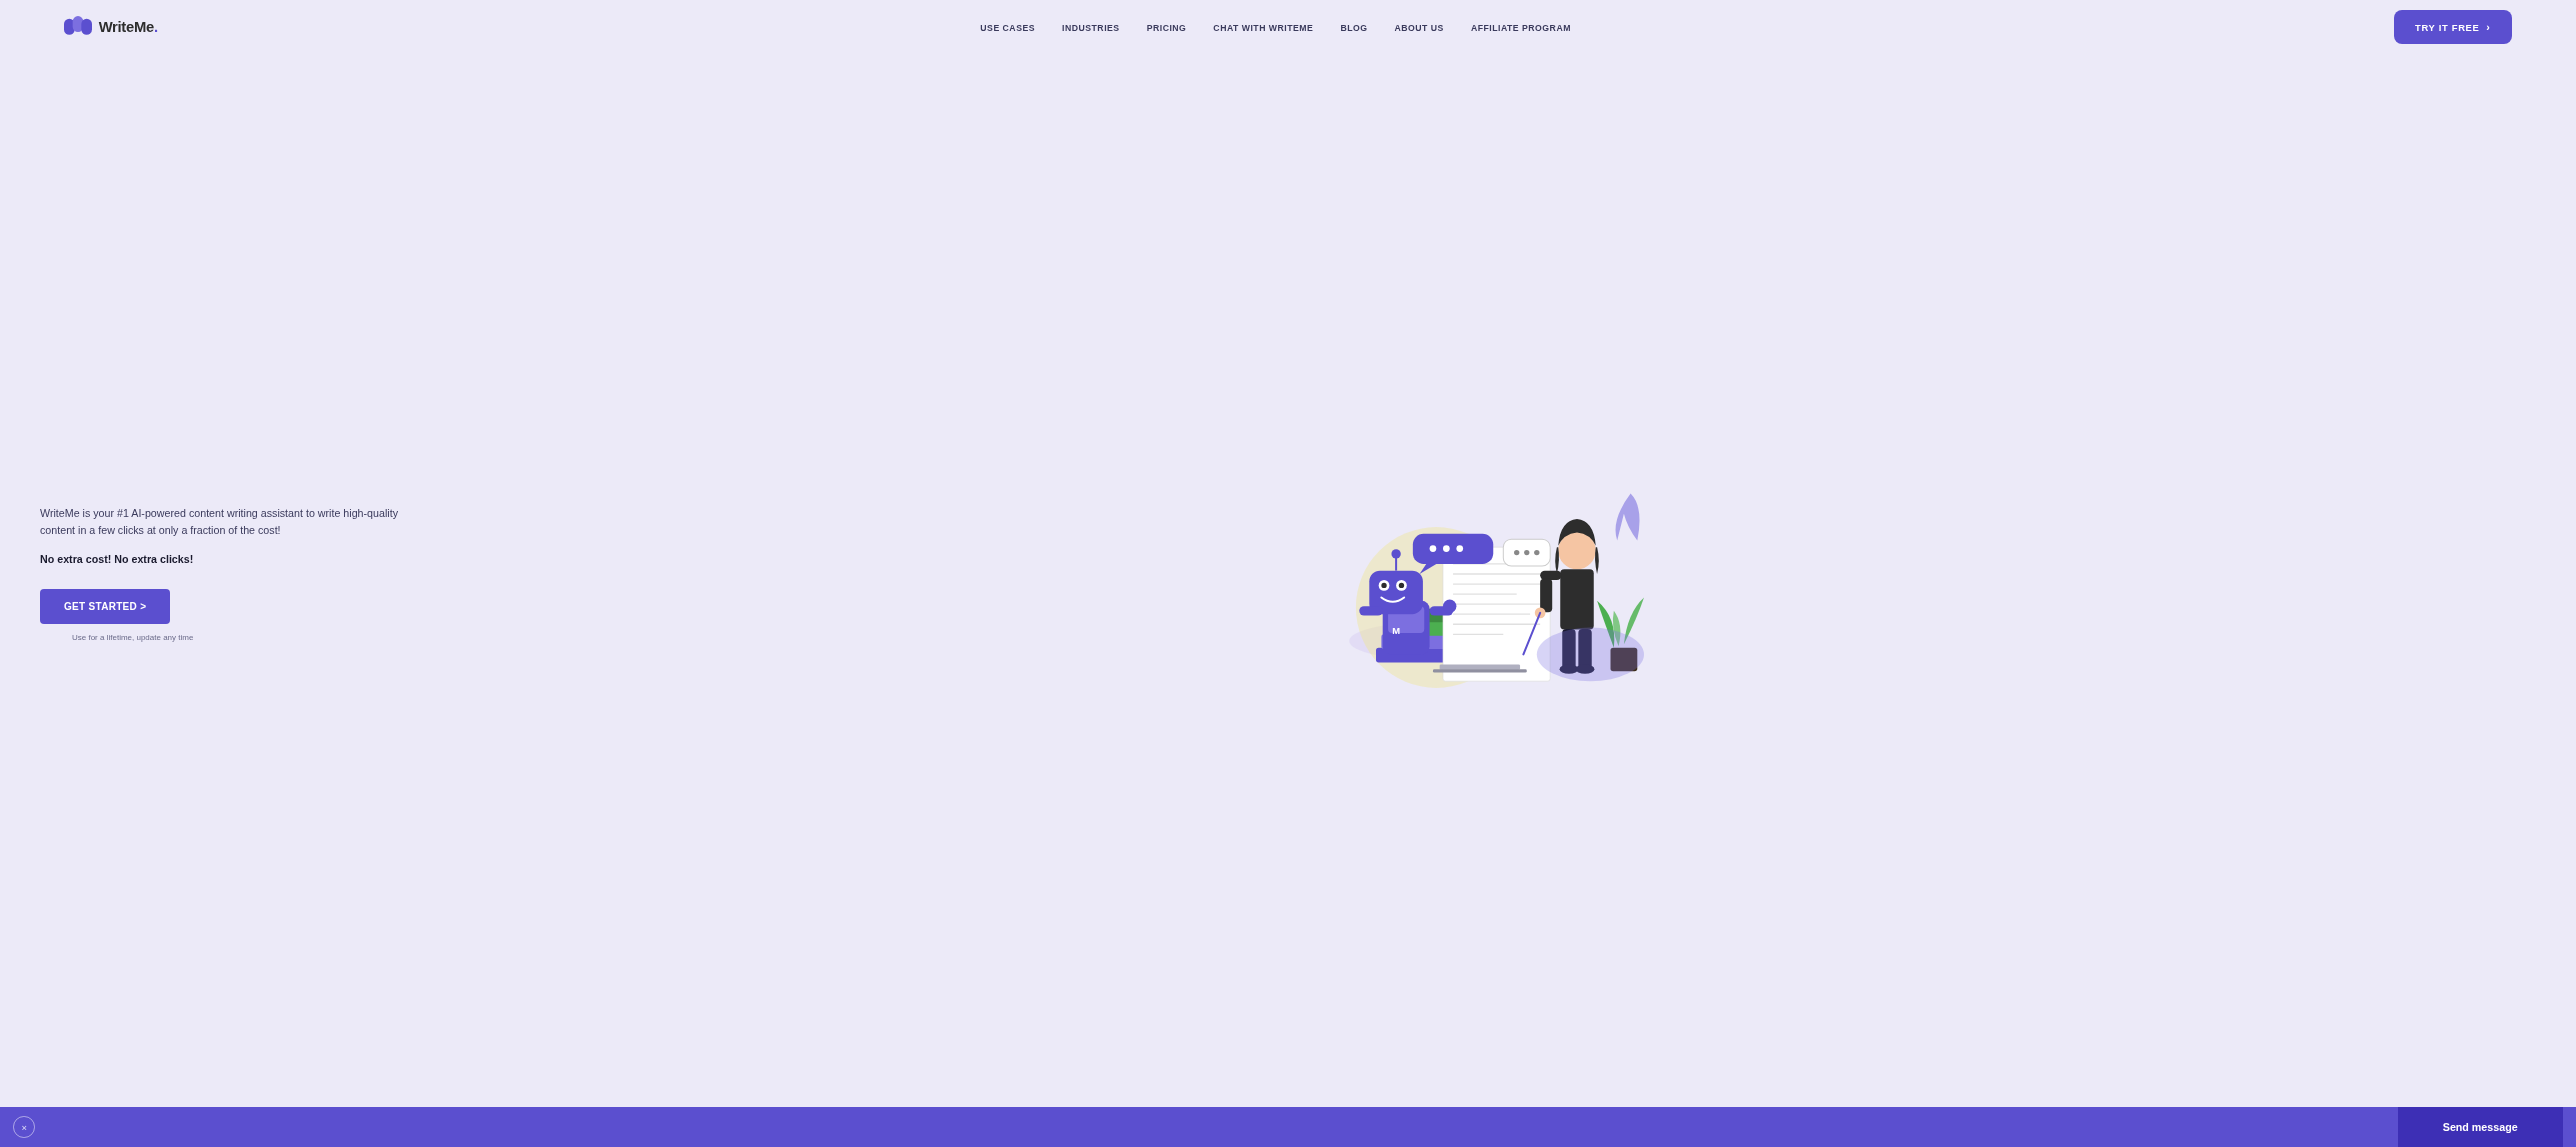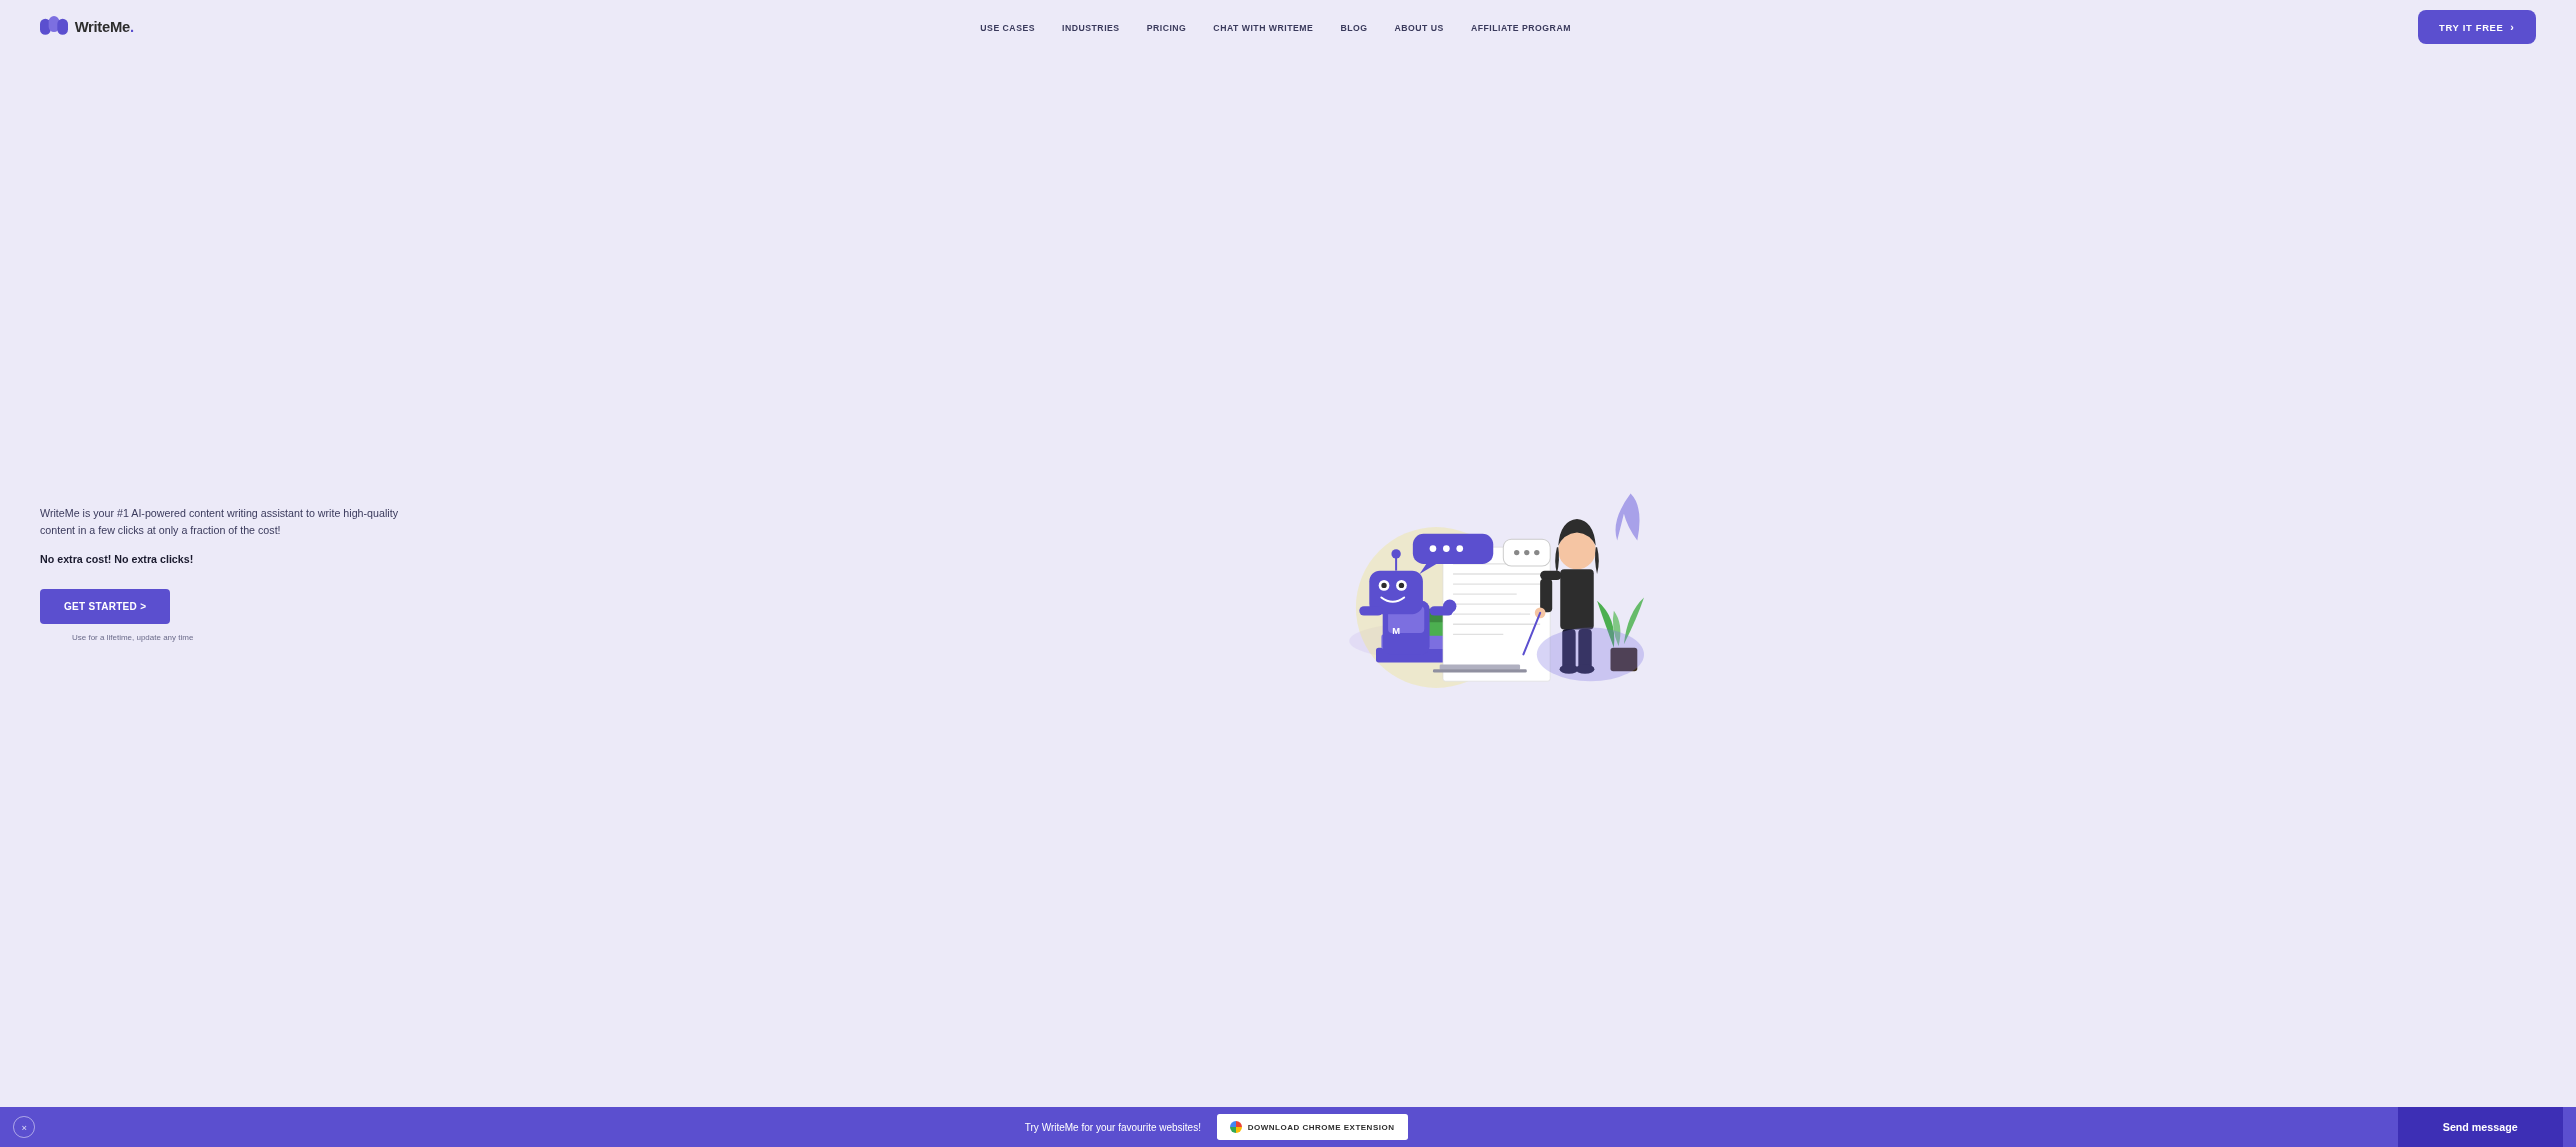--- a/index.html
+++ b/index.html
@@ -8,21 +8,21 @@
       background: #eceaf8;
       min-height: 100vh;
       overflow-x: hidden;
     }
 
     
     nav {
       display: flex;
       align-items: center;
       justify-content: space-between;
-      padding: 0 40px;
+      padding: 0 64px;
       height: 54px;
       background: #eceaf8;
       position: relative;
       z-index: 10;
     }
     .nav-logo {
       display: flex;
       align-items: center;
       gap: 6.7px;
       text-decoration: none;
@@ -346,24 +346,17 @@
 
       <ellipse cx="420" cy="320" rx="80" ry="40" fill="#7c6fe0" opacity="0.3"></ellipse>
     </svg>
   </div>
 </section>
 
 <div class="bottom-bar">
   <div class="bottom-close">
     <span>×</span>
   </div>
-  <div class="bottom-center">
-    <span class="bottom-text">Try WriteMe for your favourite websites!</span>
-    <button class="chrome-btn">
-      <div class="chrome-icon"></div>
-      <span>DOWNLOAD CHROME EXTENSION</span>
-    </button>
-  </div>
   <button class="send-message-btn">
     <span>Send message</span>
   </button>
 </div>
 
 
 </body></html>

